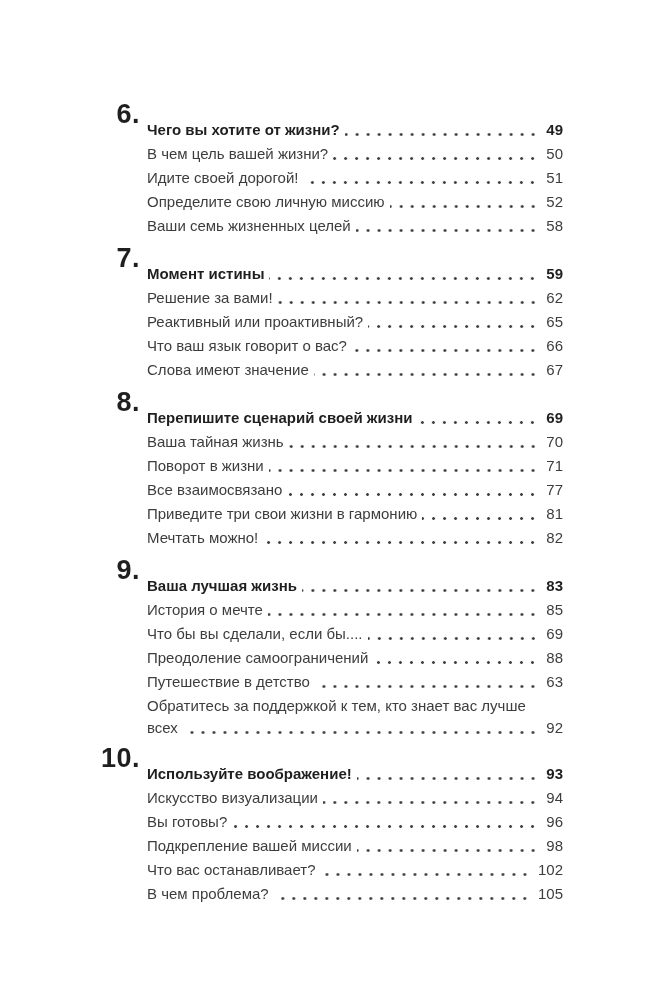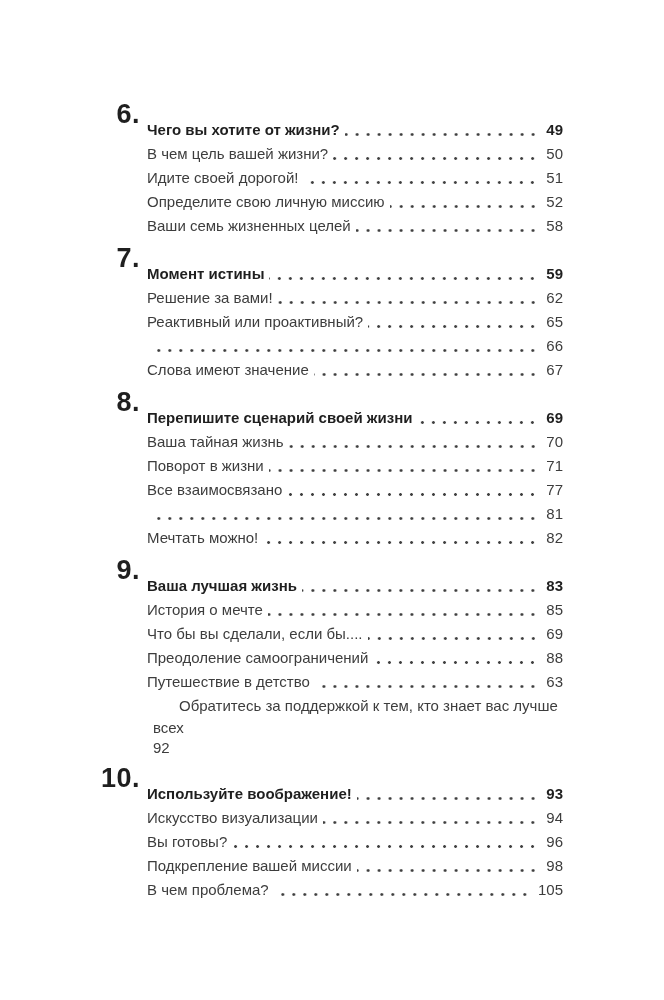--- a/index.html
+++ b/index.html
@@ -58,24 +58,24 @@
     background-repeat: repeat-x;
     background-position: right 2px bottom 6px;
     font-weight: 400;
   }
   .pg {
     flex: 0 0 auto;
     margin-left: 6px;
   }
 
   
-  .row.wrapline .t { white-space: nowrap; margin-left: 32px; }
+  .row.wrapline .t { white-space: nowrap; }
 
   
-  .row.cont { line-height: 20px; flex-direction: column; }
+  .row.cont { line-height: 20px; }
   .row.cont .leader { background-position: right 2px bottom 4px; }
 </style>
 </head>
 <body>
 
 <main class="page">
   <section class="toc" id="toc-list">
   <section class="chapter">
     <div class="row head">
       <span class="num">6.</span>
@@ -124,20 +124,21 @@
     <span class="pg">62</span>
   </div>
 
   <div class="row item">
     <span class="t">Реактивный или проактивный?</span>
     <span class="leader"></span>
     <span class="pg">65</span>
   </div>
 
   <div class="row item">
+    <span class="t">Что ваш язык говорит о вас?</span>
     <span class="leader"></span>
     <span class="pg">66</span>
   </div>
 
   <div class="row item">
     <span class="t">Слова имеют значение</span>
     <span class="leader"></span>
     <span class="pg">67</span>
   </div>
 </div>
@@ -163,20 +164,21 @@
     <span class="pg">71</span>
   </div>
 
   <div class="row item">
     <span class="t">Все взаимосвязано</span>
     <span class="leader"></span>
     <span class="pg">77</span>
   </div>
 
   <div class="row item">
+    <span class="t">Приведите три свои жизни в гармонию</span>
     <span class="leader"></span>
     <span class="pg">81</span>
   </div>
 
   <div class="row item">
     <span class="t">Мечтать можно!</span>
     <span class="leader"></span>
     <span class="pg">82</span>
   </div>
 </div>
@@ -246,20 +248,25 @@
     <span class="pg">96</span>
   </div>
 
   <div class="row item">
     <span class="t">Подкрепление вашей миссии</span>
     <span class="leader"></span>
     <span class="pg">98</span>
   </div>
 
 
+  <div class="row item">
+    <span class="t">Что вас останавливает?</span>
+    <span class="leader"></span>
+    <span class="pg">102</span>
+  </div>
 
   <div class="row item">
     <span class="t">В чем проблема?</span>
     <span class="leader"></span>
     <span class="pg">105</span>
   </div>
 </div>
   </section>
 </section>
 </main>

